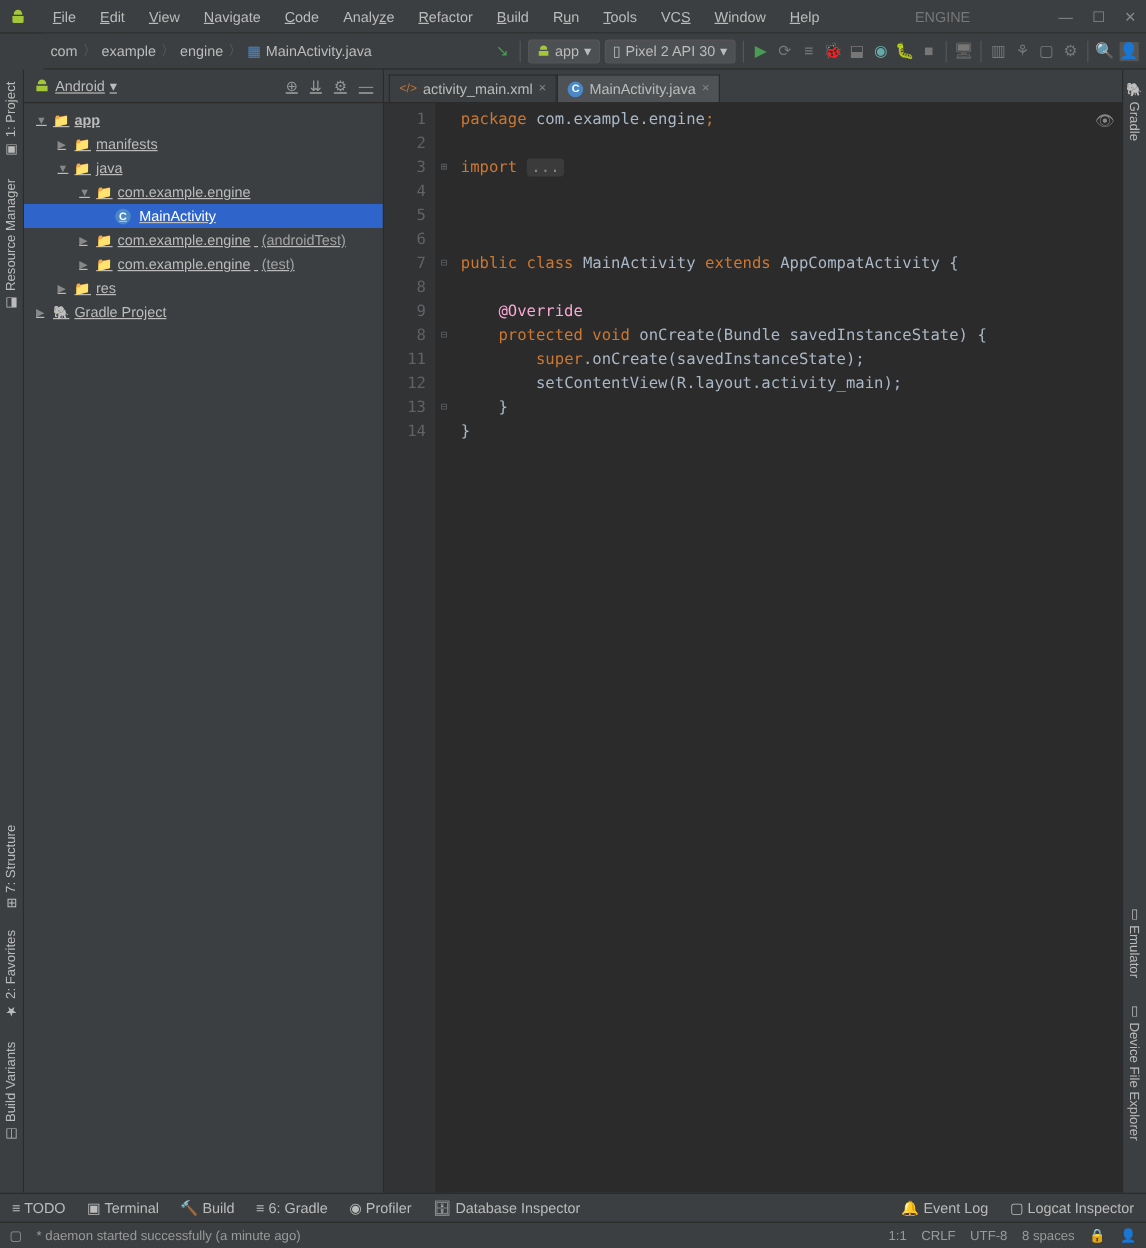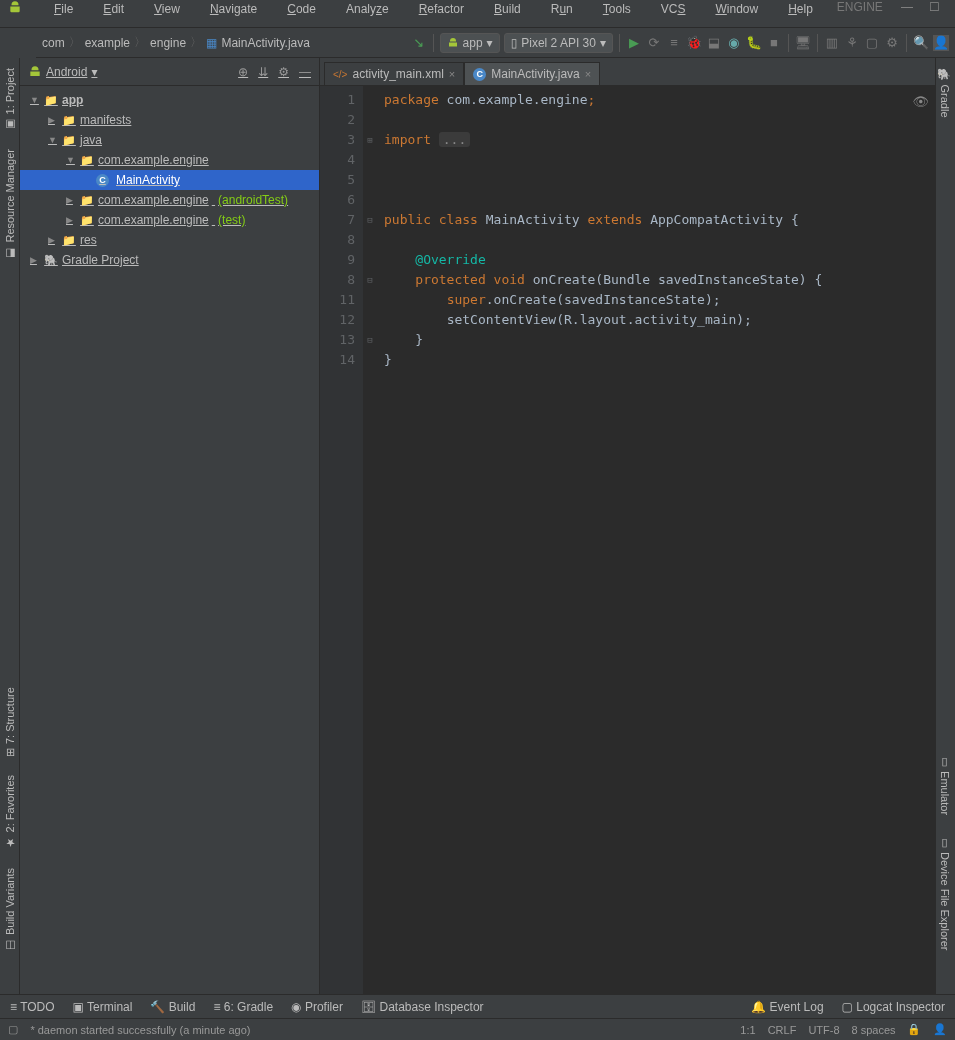--- a/index.html
+++ b/index.html
@@ -1,17 +1,17 @@
 <!DOCTYPE html>
 <html><head>
 <meta charset="utf-8">
 <style>
 * { margin: 0; padding: 0; box-sizing: border-box; }
 body { font-family: "Segoe UI", sans-serif; font-size: 12px; background: #3c3f41; color: #bbbbbb; width: 955px; height: 1040px; overflow: hidden; display: flex; flex-direction: column; }
-.menubar { height: 28px; background: #3c3f41; display: flex; padding: 0 8px; gap: 18px; border-bottom: 1px solid #2b2b2b; }
+.menubar { height: 28px; background: #3c3f41; display: flex; align-items: center; padding: 0 8px; gap: 8px; border-bottom: 1px solid #2b2b2b; }
 .menubar .logo { color: #6a8759; margin-right: 8px; }
 .menu-item { padding: 2px 6px; cursor: default; }
 .menu-item u { text-decoration: underline; }
 .app-title { flex: 1; text-align: center; color: #777; }
 .win-controls { display: flex; gap: 16px; color: #888; }
 .toolbar { height: 30px; background: #3c3f41; border-bottom: 1px solid #2b2b2b; display: flex; align-items: center; padding: 0 6px; gap: 4px; margin-left: 36px; }
 .breadcrumb { display: flex; align-items: center; gap: 4px; flex: 1; font-size: 12px; color: #bbb; }
 .breadcrumb .sep { color: #666; }
 .breadcrumb .file-icon { color: #4a88c7; }
 .toolbar-btn { padding: 2px 6px; background: #4c5052; border: 1px solid #555; border-radius: 3px; display: inline-flex; align-items: center; gap: 4px; color: #bbb; cursor: pointer; }
@@ -29,34 +29,34 @@
 .sidebar-title .droid { color: #a4c639; }
 .header-icons { display: flex; gap: 10px; color: #999; }
 .tree { flex: 1; overflow: auto; padding-top: 4px; }
 .tree-row { display: flex; align-items: center; height: 20px; padding-left: 10px; gap: 3px; cursor: pointer; }
 .tree-row.selected { background: #2f65ca; color: #fff; }
 .tree-arrow { width: 10px; color: #888; font-size: 9px; }
 .tree-icon { width: 16px; text-align: center; font-size: 11px; }
 .folder-blue { color: #87939a; }
 .folder-dark { color: #6b7278; }
 .file-c { background: #4a88c7; color: #fff; border-radius: 50%; width: 13px; height: 13px; display: inline-flex; align-items: center; justify-content: center; font-size: 9px; font-weight: bold; }
-.dim { color: #84cc16; }
+.dim { color: #a3a3a3; }
 .editor-area { flex: 1; display: flex; flex-direction: column; background: #2b2b2b; }
 .editor-tabs { height: 28px; display: flex; align-items: flex-end; background: #3c3f41; border-bottom: 1px solid #2b2b2b; padding-left: 4px; gap: 0; }
 .editor-tab { padding: 4px 8px; display: flex; align-items: center; gap: 5px; font-size: 12px; color: #bbb; background: #3c3f41; border: 1px solid #2b2b2b; border-bottom: none; cursor: pointer; }
 .editor-tab.active { background: #4e5254; }
 .editor-tab .close-x { color: #888; font-size: 11px; }
 .tab-icon-xml { color: #c57633; font-size: 10px; }
 .editor-body { flex: 1; display: flex; font-family: "Consolas", monospace; font-size: 13px; line-height: 20px; position: relative; }
 .gutter-nums { width: 44px; background: #313335; color: #606366; text-align: right; padding-right: 8px; padding-top: 4px; border-right: 1px solid #2b2b2b; }
 .fold-gutter { width: 12px; background: #2b2b2b; color: #606366; padding-top: 4px; font-size: 9px; }
 .fold-gutter div { height: 20px; display:flex; align-items:center; justify-content:center; }
 .code { flex: 1; padding-top: 4px; padding-left: 8px; white-space: pre; color: #a9b7c6; }
 .kw { color: #cc7832; }
-.annot { color: #14b8a6; }
+.annot { color: #f9a8d4; }
 .folded { background: #3b3b3b; padding: 0 4px; border-radius: 3px; color: #888; }
 .eye-icon { position: absolute; right: 6px; top: 6px; color: #888; }
 .bottom-toolbar { height: 24px; background: #3c3f41; border-top: 1px solid #2b2b2b; display: flex; align-items: center; padding: 0 10px; gap: 18px; font-size: 12px; color: #bbb; }
 .bottom-toolbar .spacer { flex: 1; }
 .statusbar { height: 22px; background: #3c3f41; border-top: 1px solid #2b2b2b; display: flex; align-items: center; padding: 0 8px; font-size: 11px; color: #999; gap: 12px; }
 .statusbar .spacer { flex: 1; }
 svg { display: block; }
 </style>
 </head>
 <body>

